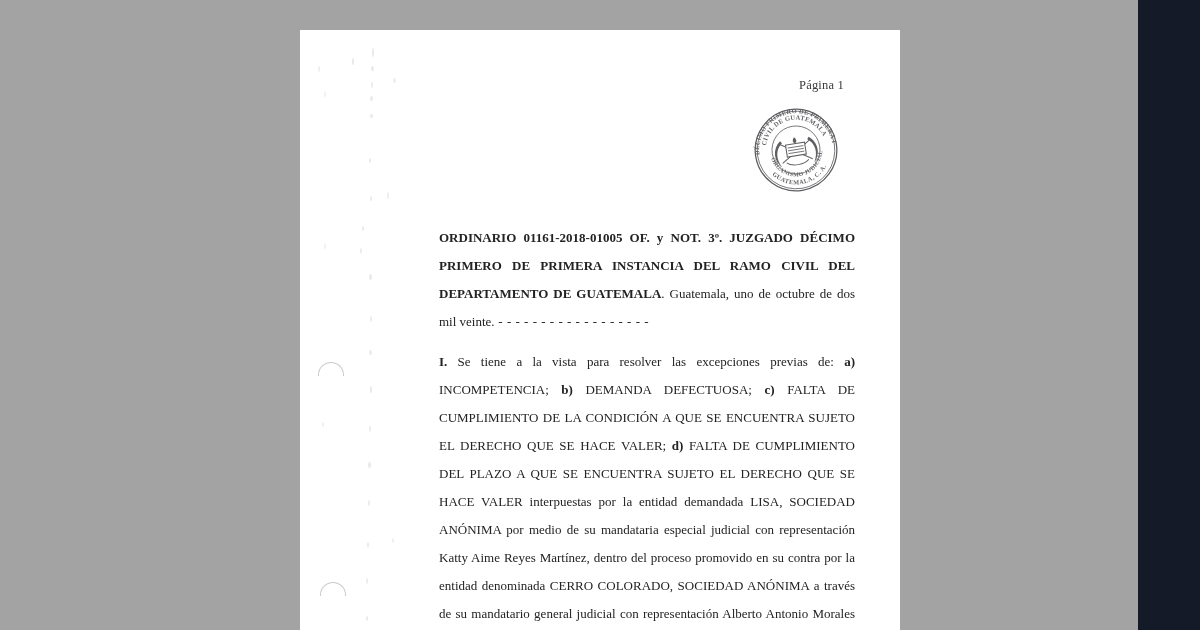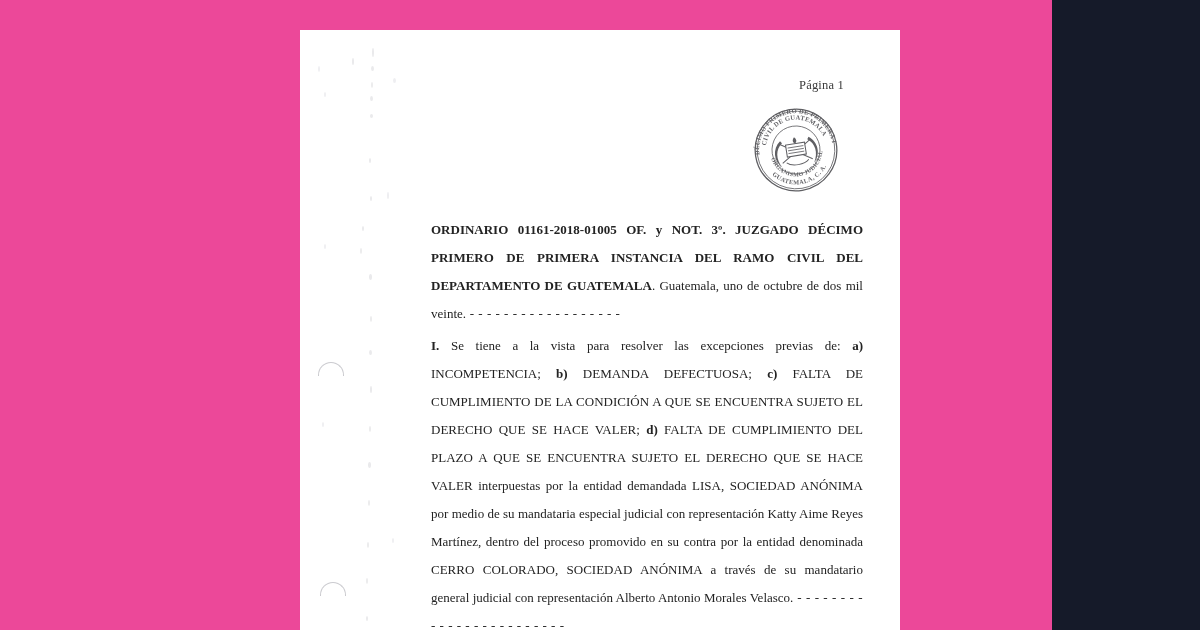--- a/index.html
+++ b/index.html
@@ -8,23 +8,23 @@
     width: 1200px; height: 630px;
     overflow: hidden;
   }
   body {
     background: #151a29;
     font-family: "Liberation Serif", "DejaVu Serif", serif;
   }
 
   #viewer {
     position: relative;
-    width: 1052px;
+    width: 1138px;
     height: 630px;
-    background: #ec4899;
+    background: #a3a3a3;
   }
 
   
   #page {
     position: absolute;
     left: 300px;
     top: 30px;
     width: 600px;
     height: 620px;          
     background: #ffffff;
@@ -78,21 +78,21 @@
     position: absolute;
     left: 127px;
     top: 182px;
     width: 440px;
     font-size: 13px;
     line-height: 28px;
     color: #232323;
     text-align: justify;
     text-justify: inter-word;
   }
-  #doc-body p { margin: 4px; }
+  #doc-body p { margin: 12px; }
   .b { font-weight: bold; }
   .fill { letter-spacing: .5px; }
 </style>
 </head>
 <body>
 
 <div id="viewer">
 
   <div id="page">
 

